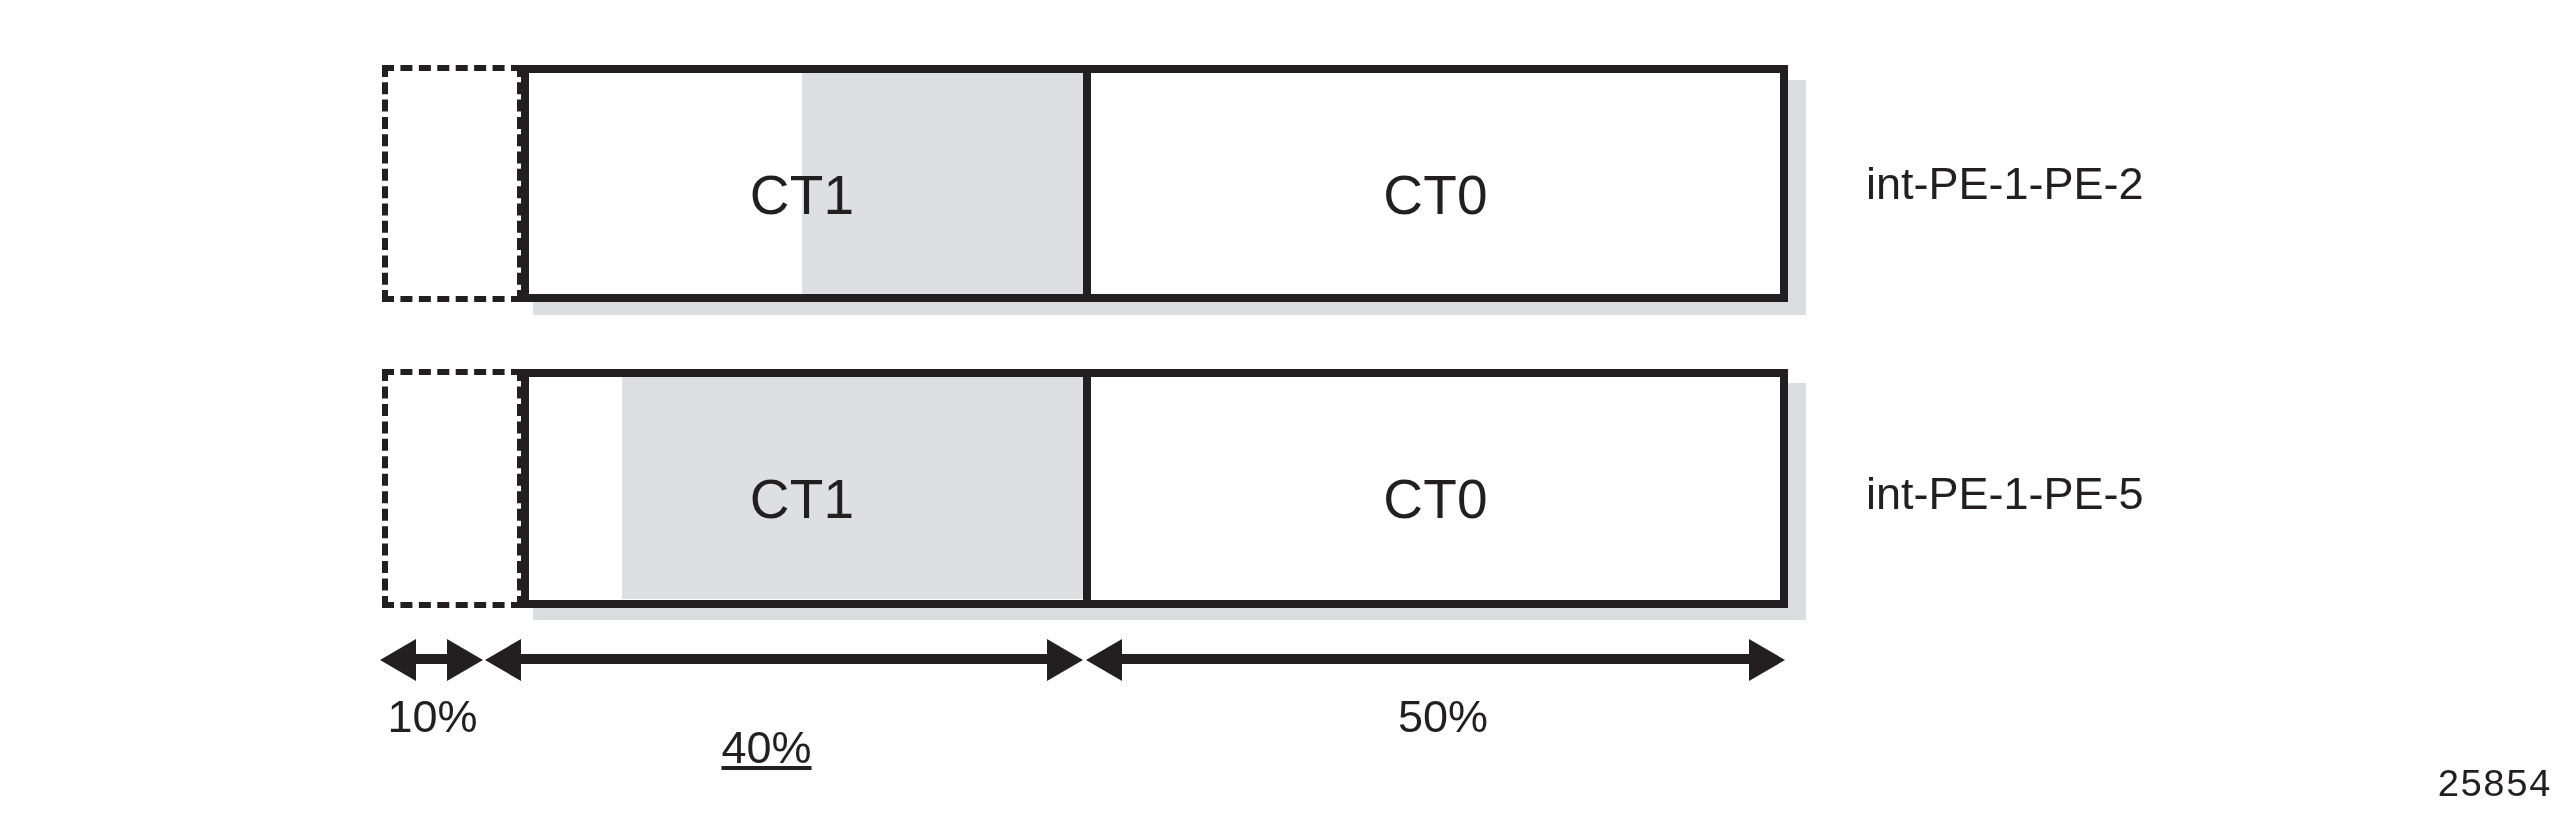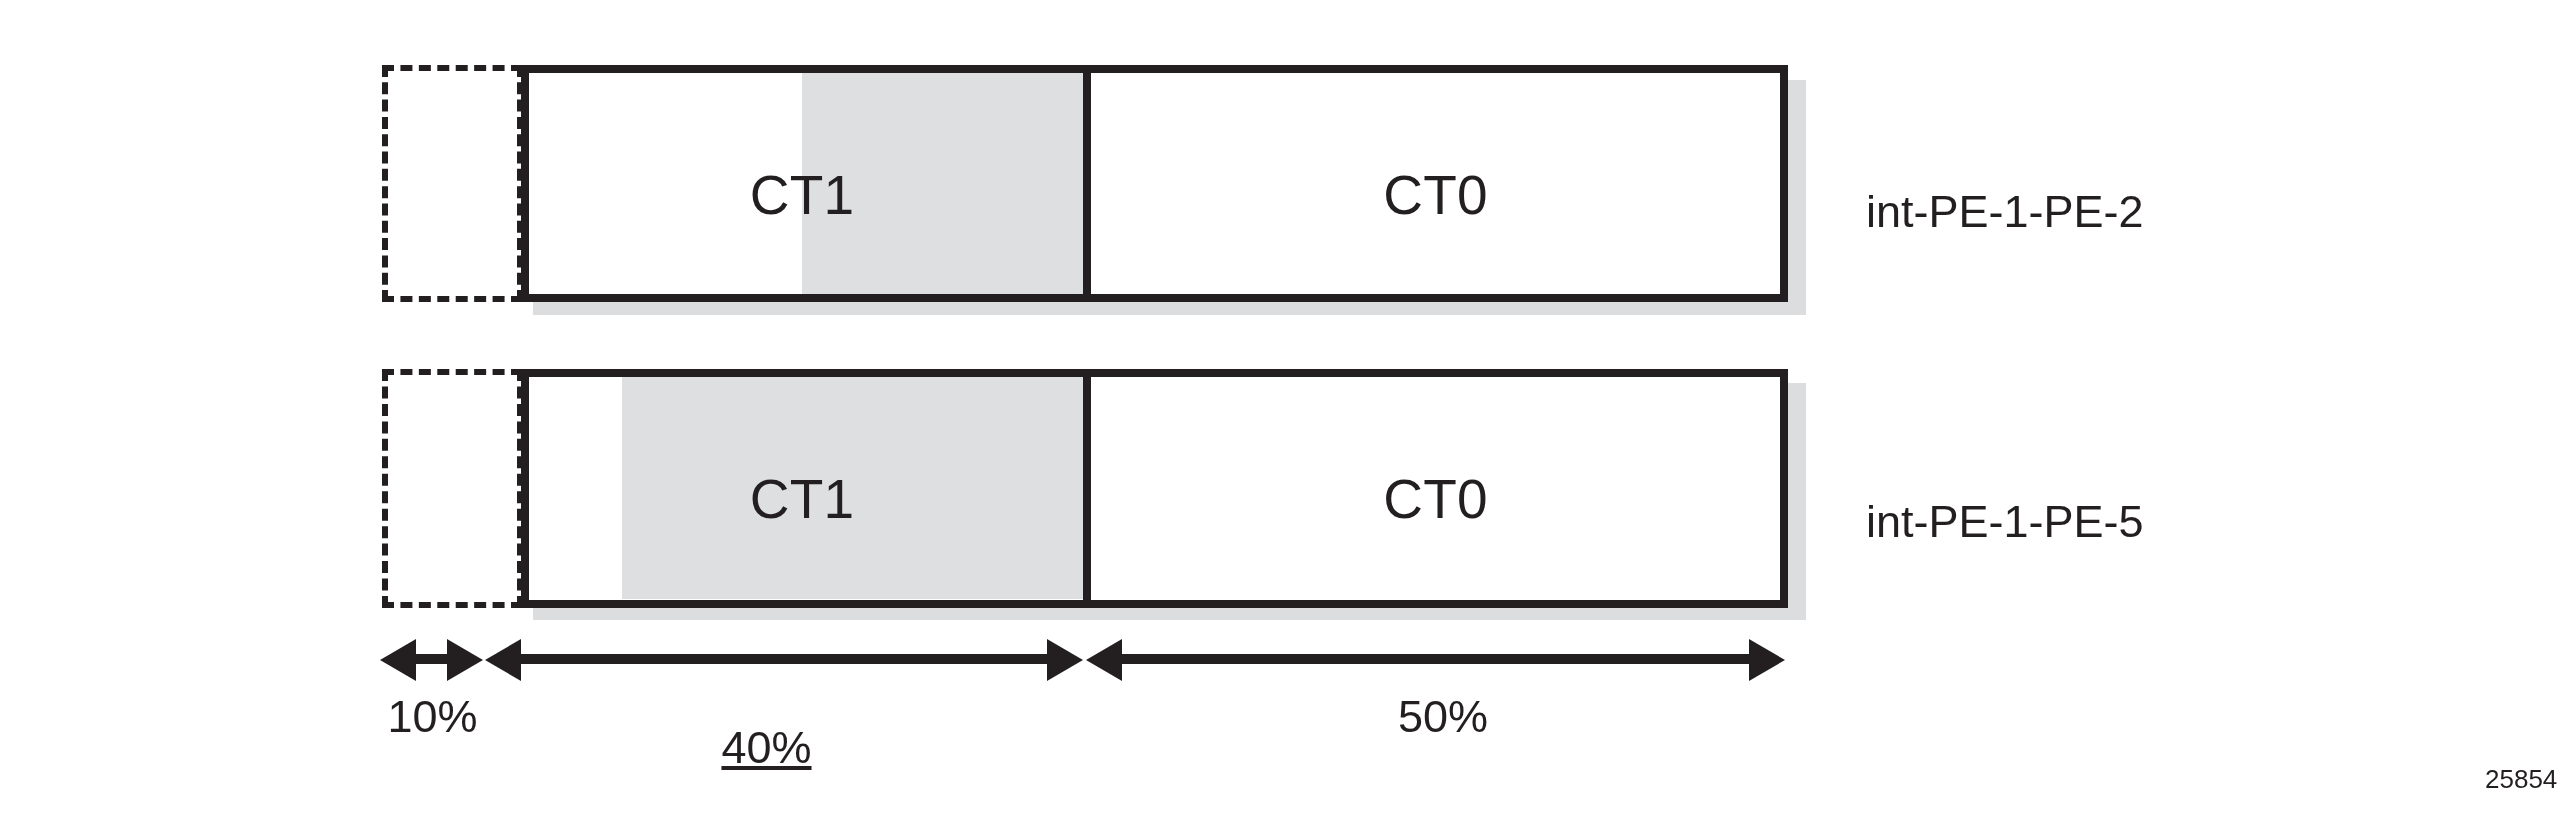--- a/index.html
+++ b/index.html
@@ -71,21 +71,20 @@
     text-align: center;
     letter-spacing: 0.2px;
   }
 
   .row-label {
     position: absolute;
     color: #231f20;
     font-size: 45px;
     font-family: "Liberation Sans", sans-serif;
     white-space: nowrap;
-    margin-top: 28px;
   }
 
   
   .dim-line {
     position: absolute;
     height: 10px;
     background: #231f20;
   }
   .arrow-head {
     position: absolute;
@@ -105,24 +104,23 @@
     color: #231f20;
     font-size: 45px;
     font-family: "Liberation Sans", sans-serif;
     white-space: nowrap;
     text-align: center;
   }
 
   .fig-number {
     position: absolute;
     color: #231f20;
-    font-size: 26px;
-    font-family: Liberation Sans, sans-serif;
+    font-size: 38px;
+    font-family: Liberation Mono, monospace;
     white-space: nowrap;
-    margin-left: 48px;
   }
 </style>
 </head>
 <body>
 
 <div id="canvas">
 
   <div class="row">
 
     <div class="dashed-box" style="left:382px; top:65px; width:141px; height:237px;"></div>

